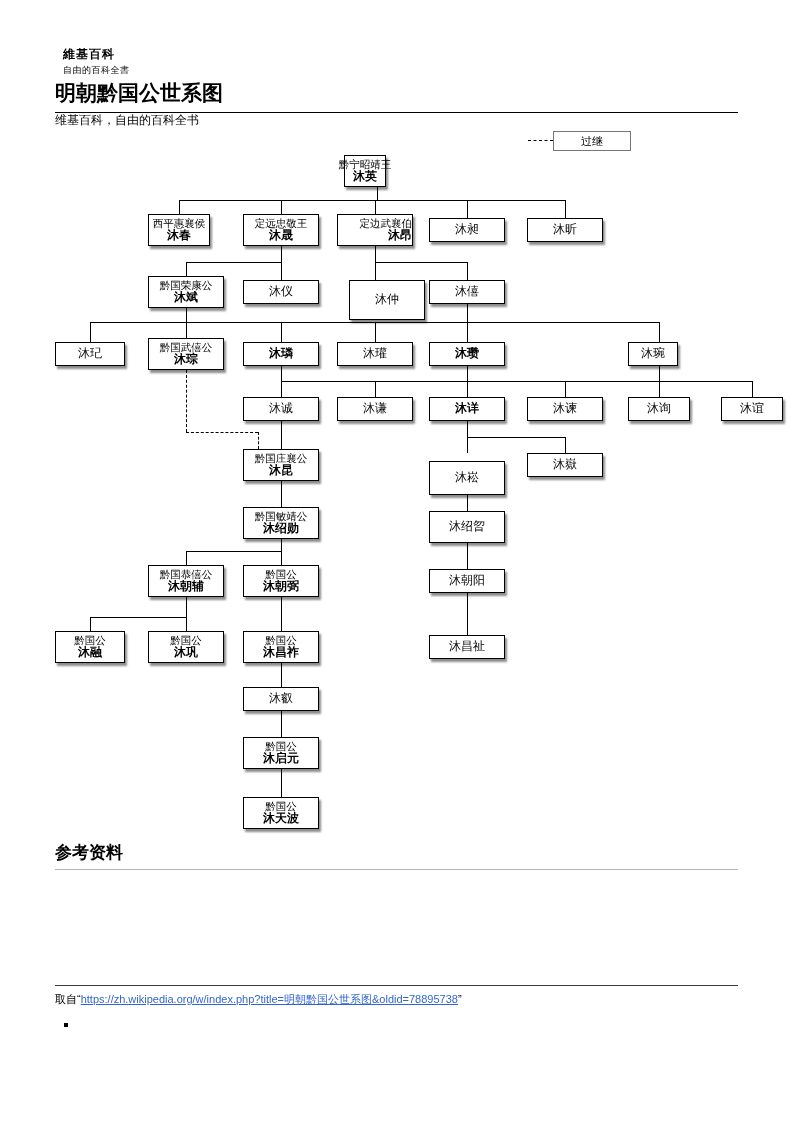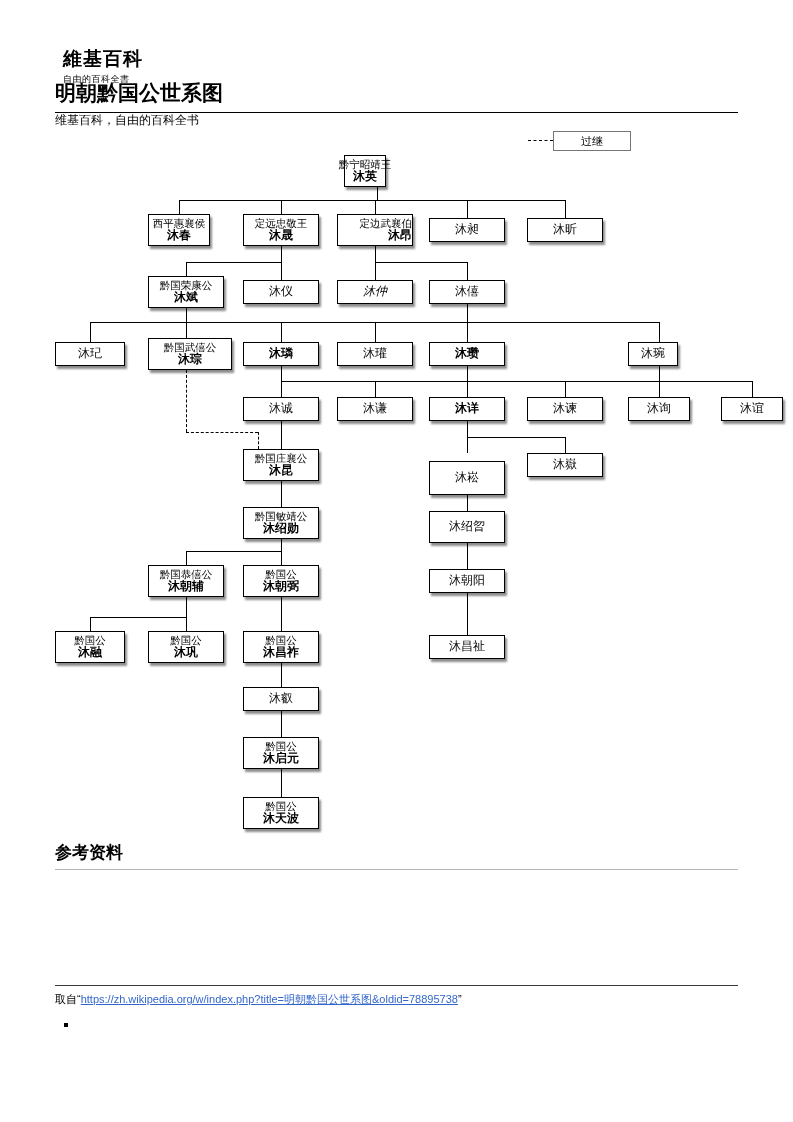--- a/index.html
+++ b/index.html
@@ -2,21 +2,21 @@
 <html><head>
 <meta charset="utf-8">
 <style>
   *{margin:0;padding:0;box-sizing:border-box;}
   html,body{background:#fff;}
   body{font-family:"Liberation Sans","DejaVu Sans",sans-serif;color:#000;}
   .page{position:relative;width:793px;height:1122px;background:#fff;overflow:hidden;margin:0 auto;}
 
   
   .logo{position:absolute;left:63px;top:46px;font-family:"Liberation Serif","DejaVu Serif",serif;}
-  .logo-title{font-size:19px;font-weight:bold;letter-spacing:1px;}
+  .logo-title{font-size:12px;font-weight:bold;letter-spacing:1px;}
   .logo-sub{font-size:9px;margin-top:1px;letter-spacing:0.5px;}
   .page-title{position:absolute;left:55px;top:79px;width:683px;font-size:21px;font-weight:bold;
     padding-bottom:5px;border-bottom:1px solid #000;}
   .tagline{position:absolute;left:55px;top:112px;font-size:12px;}
 
   
   .legend-dash{position:absolute;left:528px;top:140px;width:25px;height:0;border-top:1px dashed #000;}
   .legend-box{position:absolute;left:553px;top:131px;width:78px;height:20px;border:1px solid #767676;
     background:#fff;display:flex;align-items:center;justify-content:center;font-size:11px;}
 
@@ -85,30 +85,30 @@
       <div class="node" style="left: 527px; top: 218px; width: 76px; height: 24px;">
         <div class="node-name">沐昕</div>
       </div>
       <div class="node bold" style="left: 148px; top: 276px; width: 76px; height: 32px;">
         <div class="node-title">黔国荣康公</div>
         <div class="node-name">沐斌</div>
       </div>
       <div class="node" style="left: 243px; top: 280px; width: 76px; height: 24px;">
         <div class="node-name">沐仪</div>
       </div>
-      <div class="node" style="left: 337px; top: 280px; width: 76px; height: 24px; font-style: italic;">
+      <div class="node" style="left: 349px; top: 280px; width: 76px; height: 40px;">
         <div class="node-name">沐仲</div>
       </div>
       <div class="node" style="left: 429px; top: 280px; width: 76px; height: 24px;">
         <div class="node-name">沐僖</div>
       </div>
       <div class="node" style="left: 55px; top: 342px; width: 70px; height: 24px;">
         <div class="node-name">沐玘</div>
       </div>
-      <div class="node bold" style="left: 148px; top: 338px; width: 84px; height: 32px;">
+      <div class="node bold" style="left: 148px; top: 338px; width: 76px; height: 32px;">
         <div class="node-title">黔国武僖公</div>
         <div class="node-name">沐琮</div>
       </div>
       <div class="node bold" style="left: 243px; top: 342px; width: 76px; height: 24px;">
         <div class="node-name">沐璘</div>
       </div>
       <div class="node" style="left: 337px; top: 342px; width: 76px; height: 24px;">
         <div class="node-name">沐瓘</div>
       </div>
       <div class="node bold" style="left: 429px; top: 342px; width: 76px; height: 24px;">

